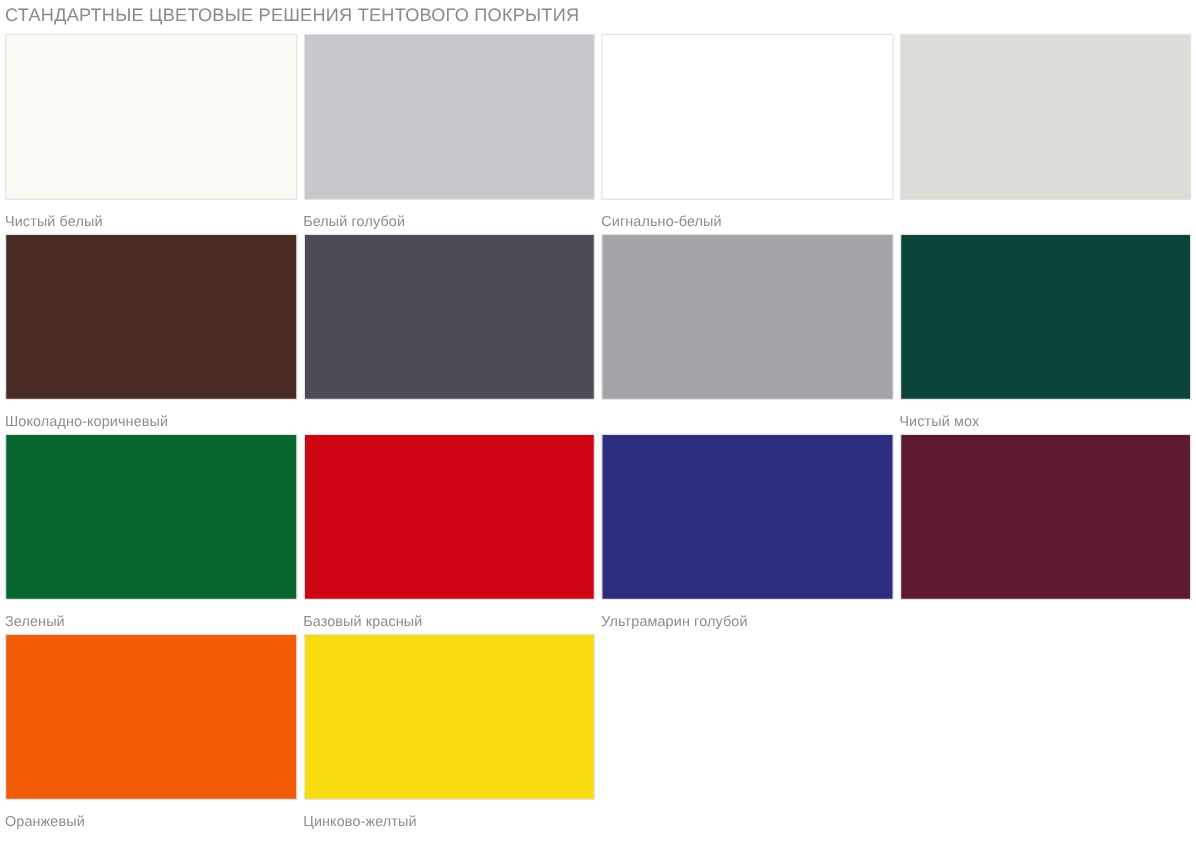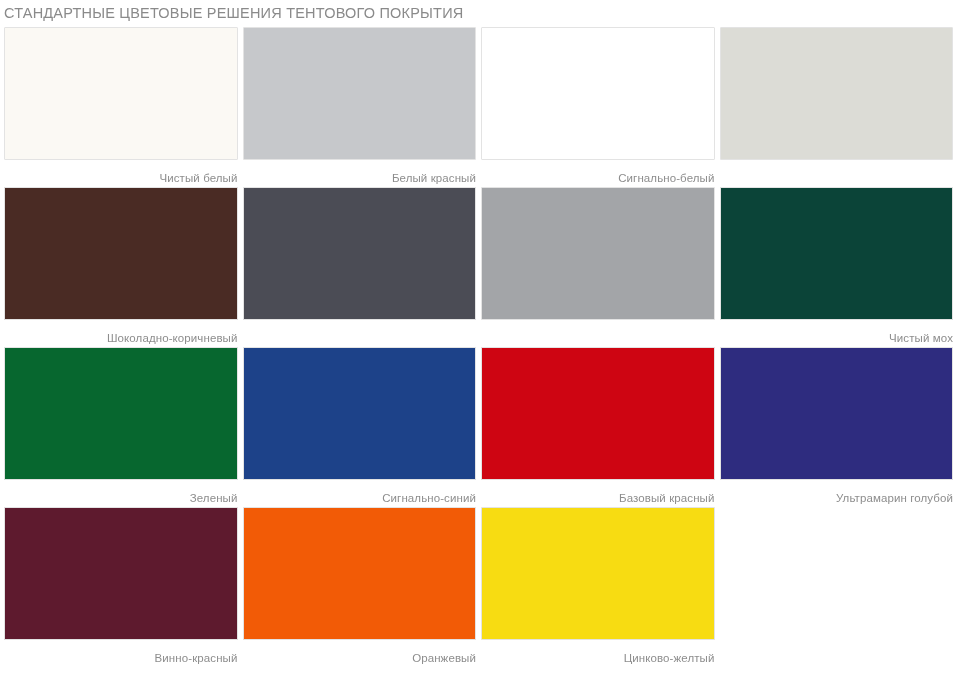--- a/index.html
+++ b/index.html
@@ -38,21 +38,21 @@
     display: grid;
     grid-template-columns: repeat(4, 1fr);
     grid-template-rows: repeat(4, 160px);
     column-gap: 5px;
     row-gap: 0px;
     width: 957px;
   }
   .swatch-cell {
     display: flex;
     flex-direction: column;
-    align-items: flex-end;
+    align-items: flex-start;
   }
   .swatch-chip {
     height: 133px;
     width: 100%;
     box-sizing: border-box;
     border: 1px solid #e3e3e3;
     border-radius: 1px;
   }
   .swatch-label {
     text-align: center;
@@ -73,21 +73,21 @@
 
   <div class="palette-grid">
 
     <div class="swatch-cell">
       <div class="swatch-chip" style="background-color: rgb(251, 249, 244);"></div>
       <div class="swatch-label">Чистый белый</div>
     </div>
 
     <div class="swatch-cell">
       <div class="swatch-chip" style="background-color: rgb(198, 200, 203);"></div>
-      <div class="swatch-label">Белый красный</div>
+      <div class="swatch-label">Белый голубой</div>
     </div>
 
     <div class="swatch-cell">
       <div class="swatch-chip" style="background-color: rgb(255, 255, 255);"></div>
       <div class="swatch-label">Сигнально-белый</div>
     </div>
 
     <div class="swatch-cell">
       <div class="swatch-chip" style="background-color: rgb(220, 220, 214);"></div>
     </div>
@@ -108,38 +108,33 @@
     <div class="swatch-cell">
       <div class="swatch-chip" style="background-color: rgb(11, 68, 56);"></div>
       <div class="swatch-label">Чистый мох</div>
     </div>
 
     <div class="swatch-cell">
       <div class="swatch-chip" style="background-color: rgb(7, 103, 47);"></div>
       <div class="swatch-label">Зеленый</div>
     </div>
 
-    <div class="swatch-cell">
-      <div class="swatch-chip" style="background-color: rgb(29, 66, 137);"></div>
-      <div class="swatch-label">Сигнально-синий</div>
-    </div>
 
     <div class="swatch-cell">
       <div class="swatch-chip" style="background-color: rgb(206, 5, 18);"></div>
       <div class="swatch-label">Базовый красный</div>
     </div>
 
     <div class="swatch-cell">
       <div class="swatch-chip" style="background-color: rgb(46, 44, 127);"></div>
       <div class="swatch-label">Ультрамарин голубой</div>
     </div>
 
     <div class="swatch-cell">
       <div class="swatch-chip" style="background-color: rgb(94, 26, 46);"></div>
-      <div class="swatch-label">Винно-красный</div>
     </div>
 
     <div class="swatch-cell">
       <div class="swatch-chip" style="background-color: rgb(242, 91, 6);"></div>
       <div class="swatch-label">Оранжевый</div>
     </div>
 
     <div class="swatch-cell">
       <div class="swatch-chip" style="background-color: rgb(247, 220, 18);"></div>
       <div class="swatch-label">Цинково-желтый</div>

